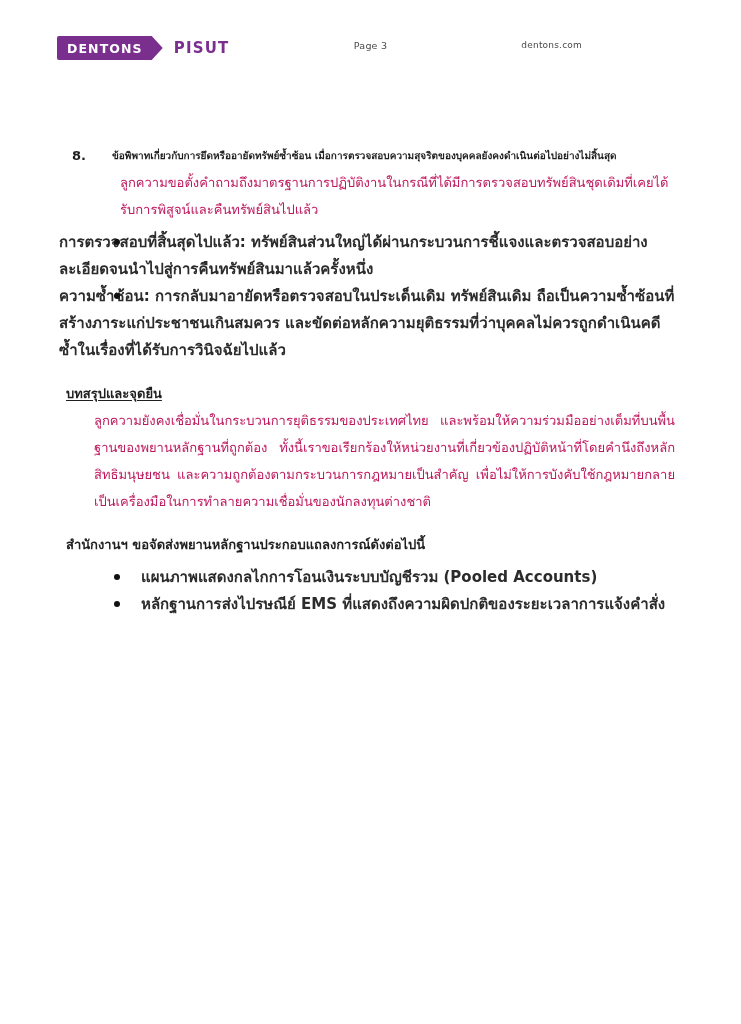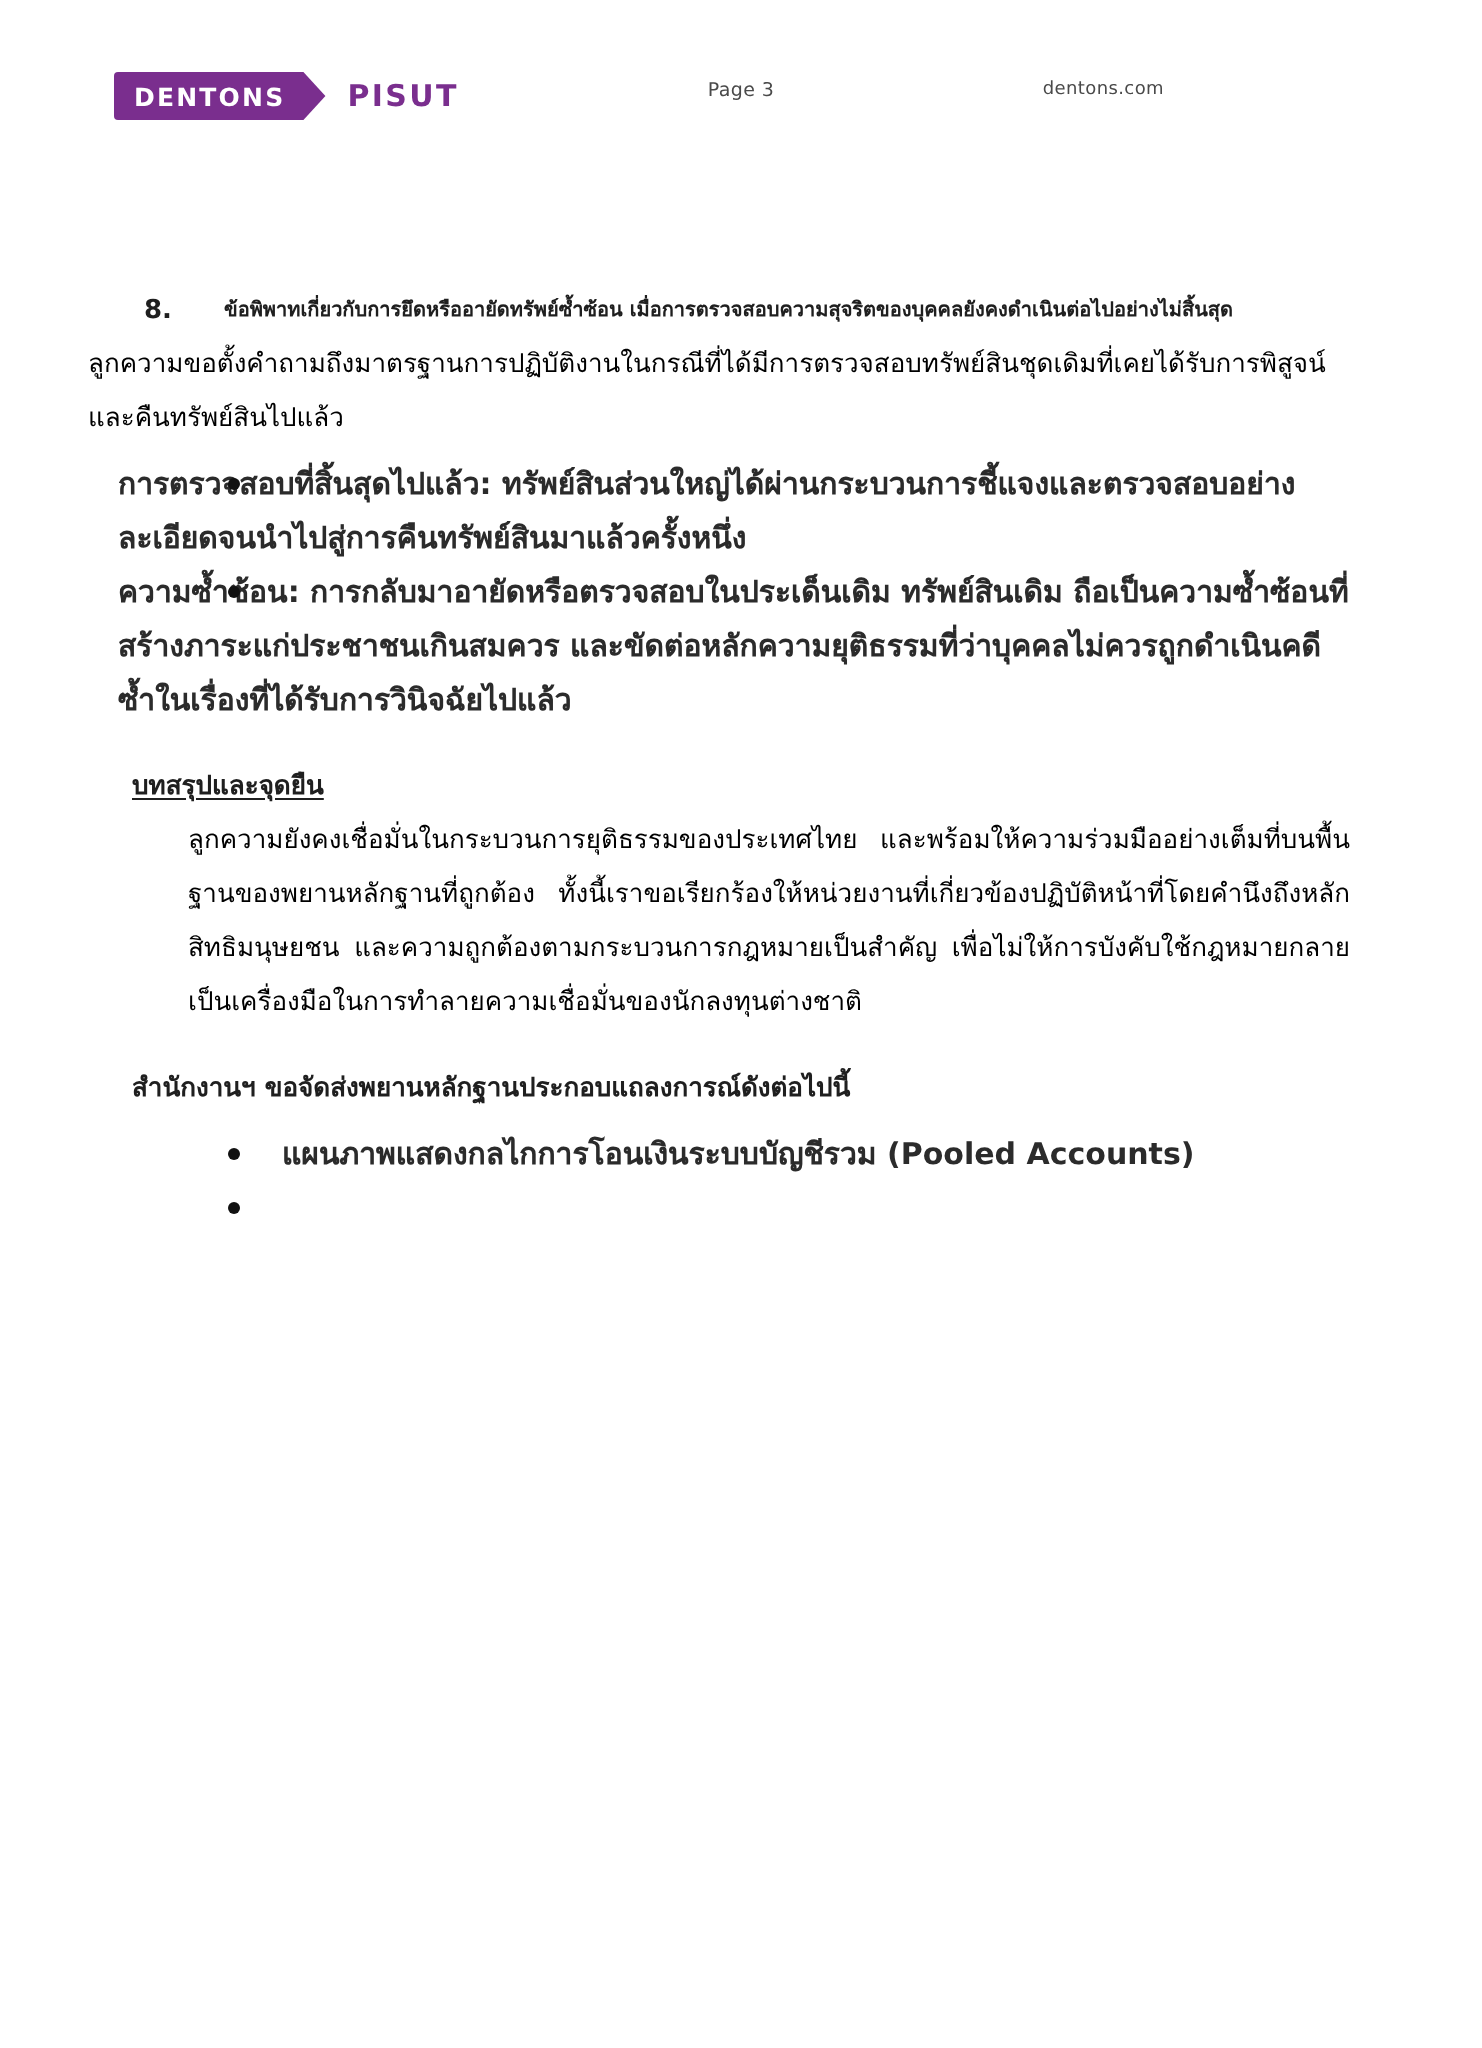--- a/index.html
+++ b/index.html
@@ -99,24 +99,24 @@
   }
   .section-title {
     flex: 1;
     font-size: 10px;
     font-weight: bold;
     line-height: 27px;
     color: #1f1f1f;
     text-align: left;
   }
   .para {
-    padding: 0 66px 0 44px;
-    font-size: 13px;
-    line-height: 27px;
-    color: #000000;
+    padding: 0 66px 0 120px;
+    font-size: 13px;
+    line-height: 27px;
+    color: #be185d;
     text-align: left;
   }
   .para.indent-none { padding-left: 66px; }
   .para.justify { text-align: justify; text-justify: inter-word; margin-left: 28px; }
 
   ul.bullets {
     list-style: none;
     margin: 0;
     padding: 0;
   }
@@ -207,17 +207,18 @@
 
     <div class="bullet-gap"></div>
 
     <ul class="bullets evidence">
       <li>
         <span class="dot"></span>
         <span>แผนภาพแสดงกลไกการโอนเงินระบบบัญชีรวม (Pooled Accounts)</span>
       </li>
       <li>
         <span class="dot"></span>
+        <span>หลักฐานการส่งไปรษณีย์ EMS ที่แสดงถึงความผิดปกติของระยะเวลาการแจ้งคำสั่ง</span>
       </li>
     </ul>
 
   </div>
 </div>
 
 </body></html>

